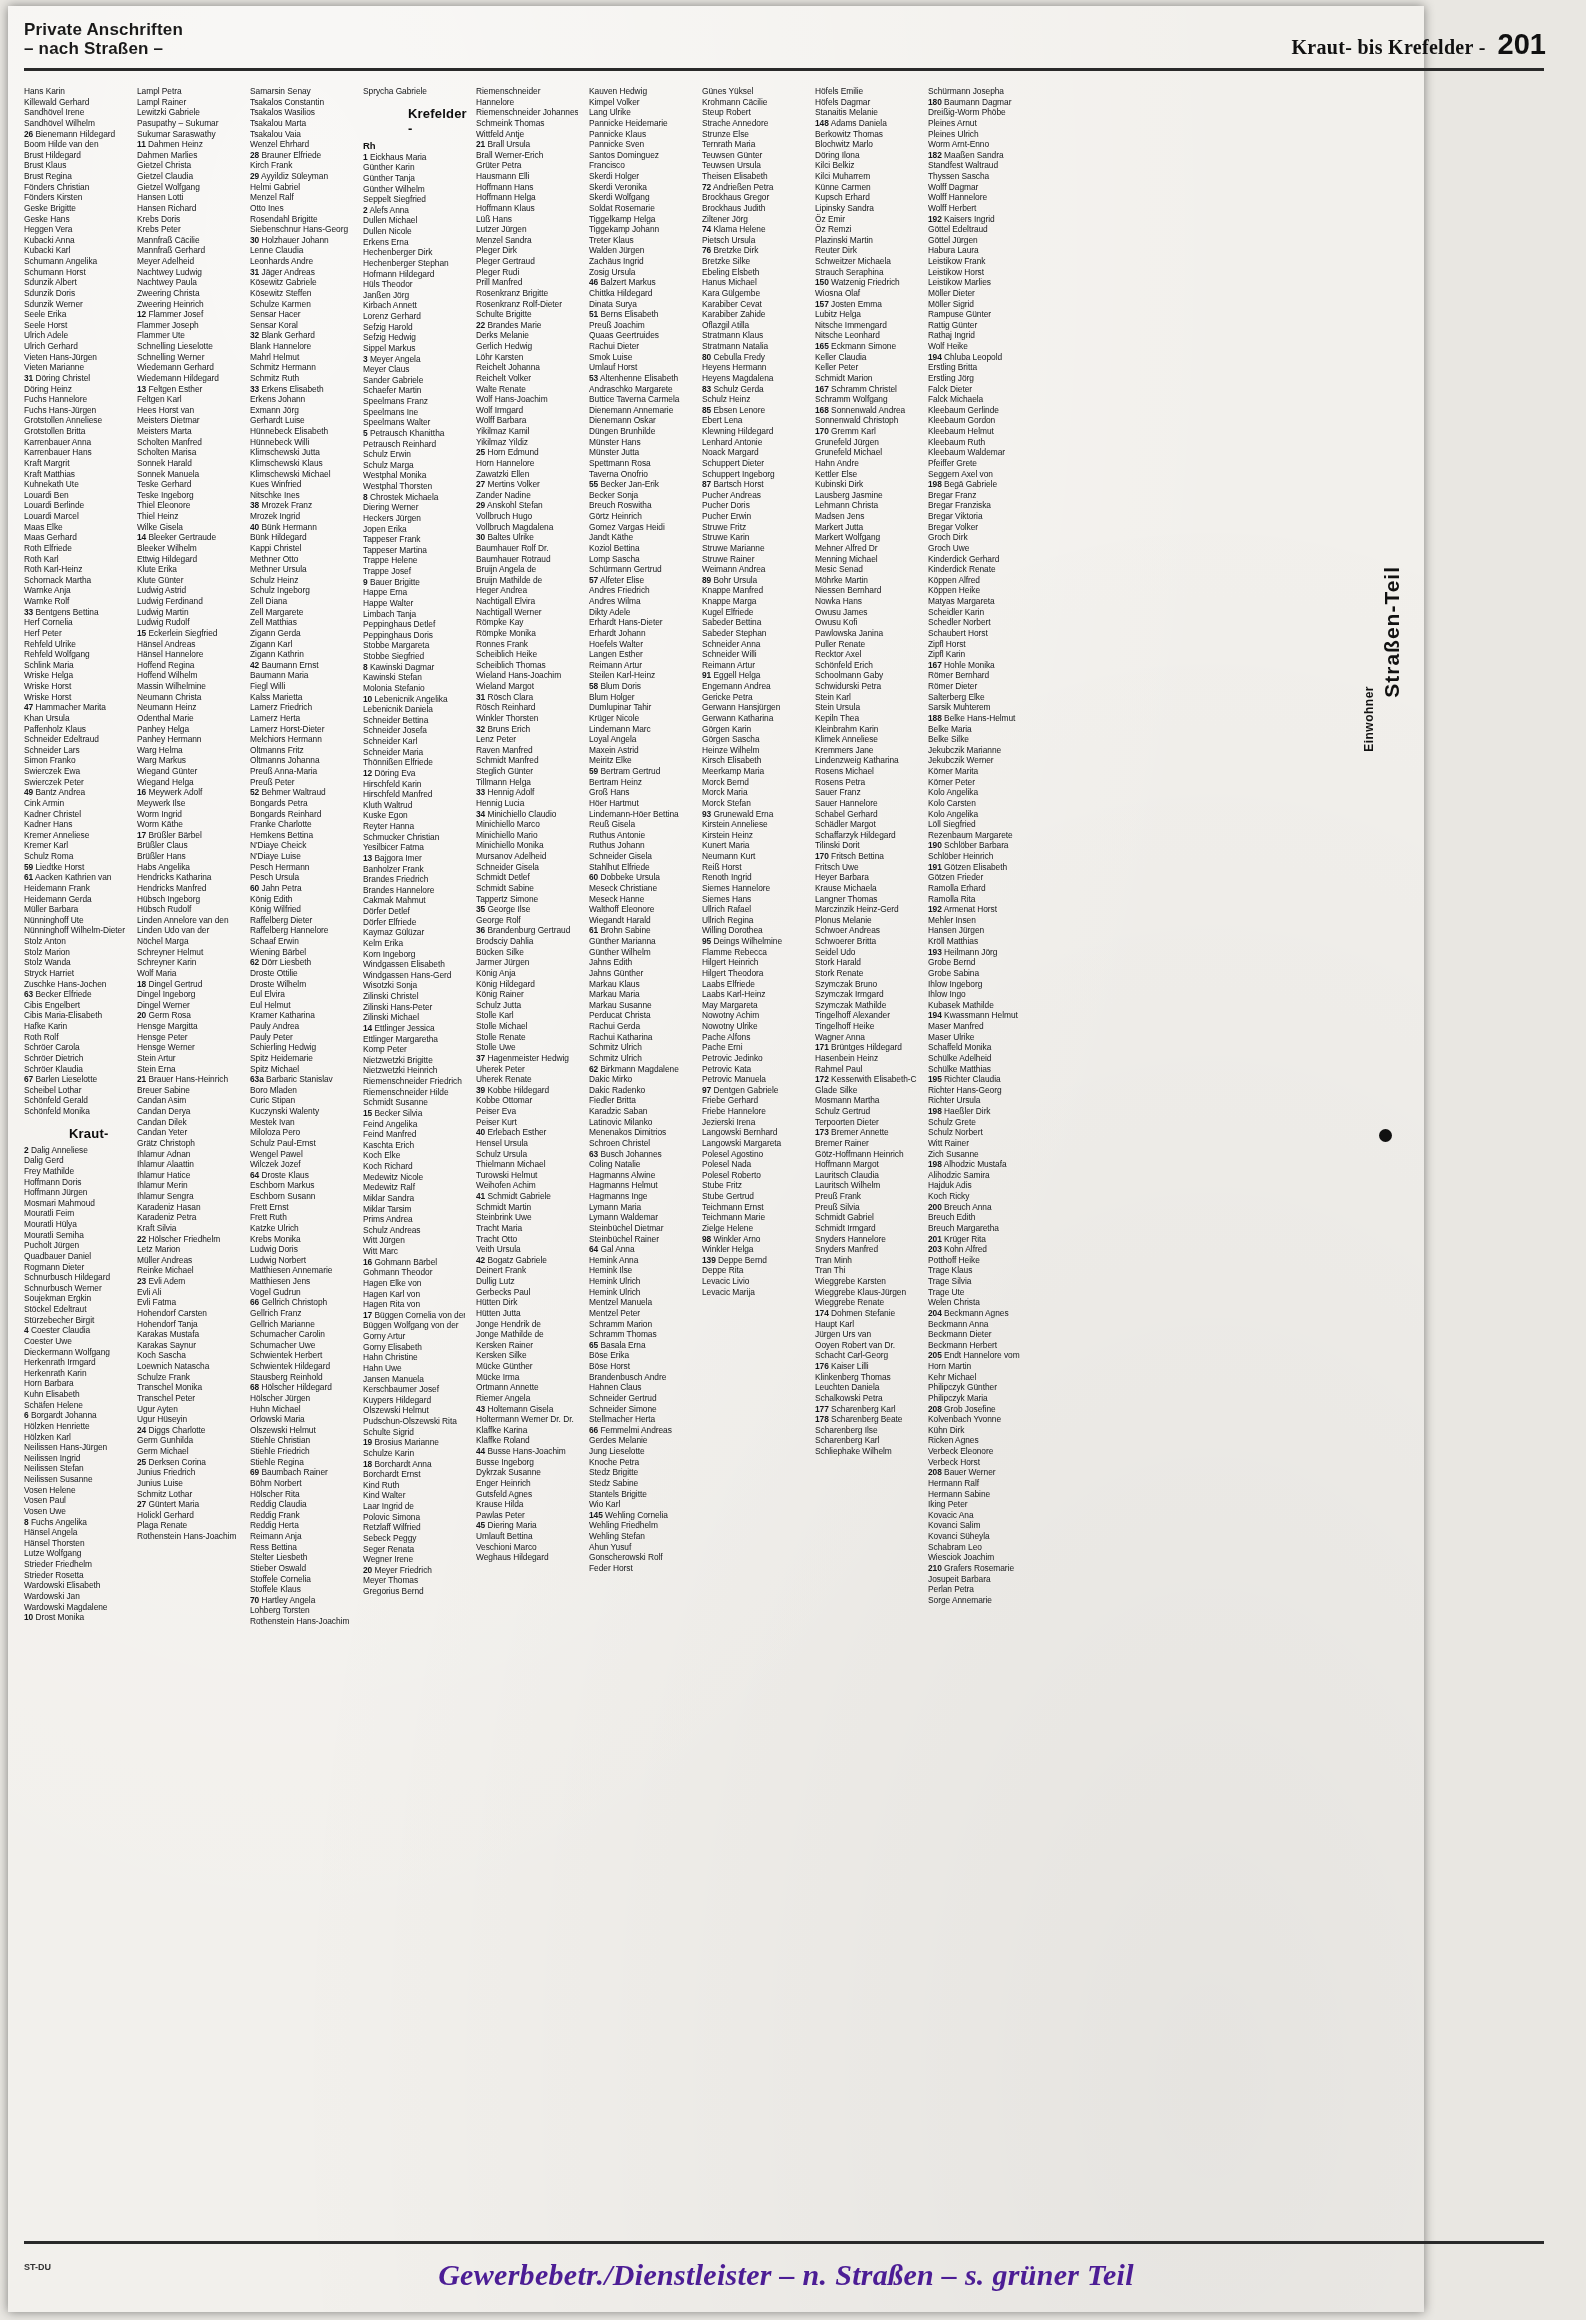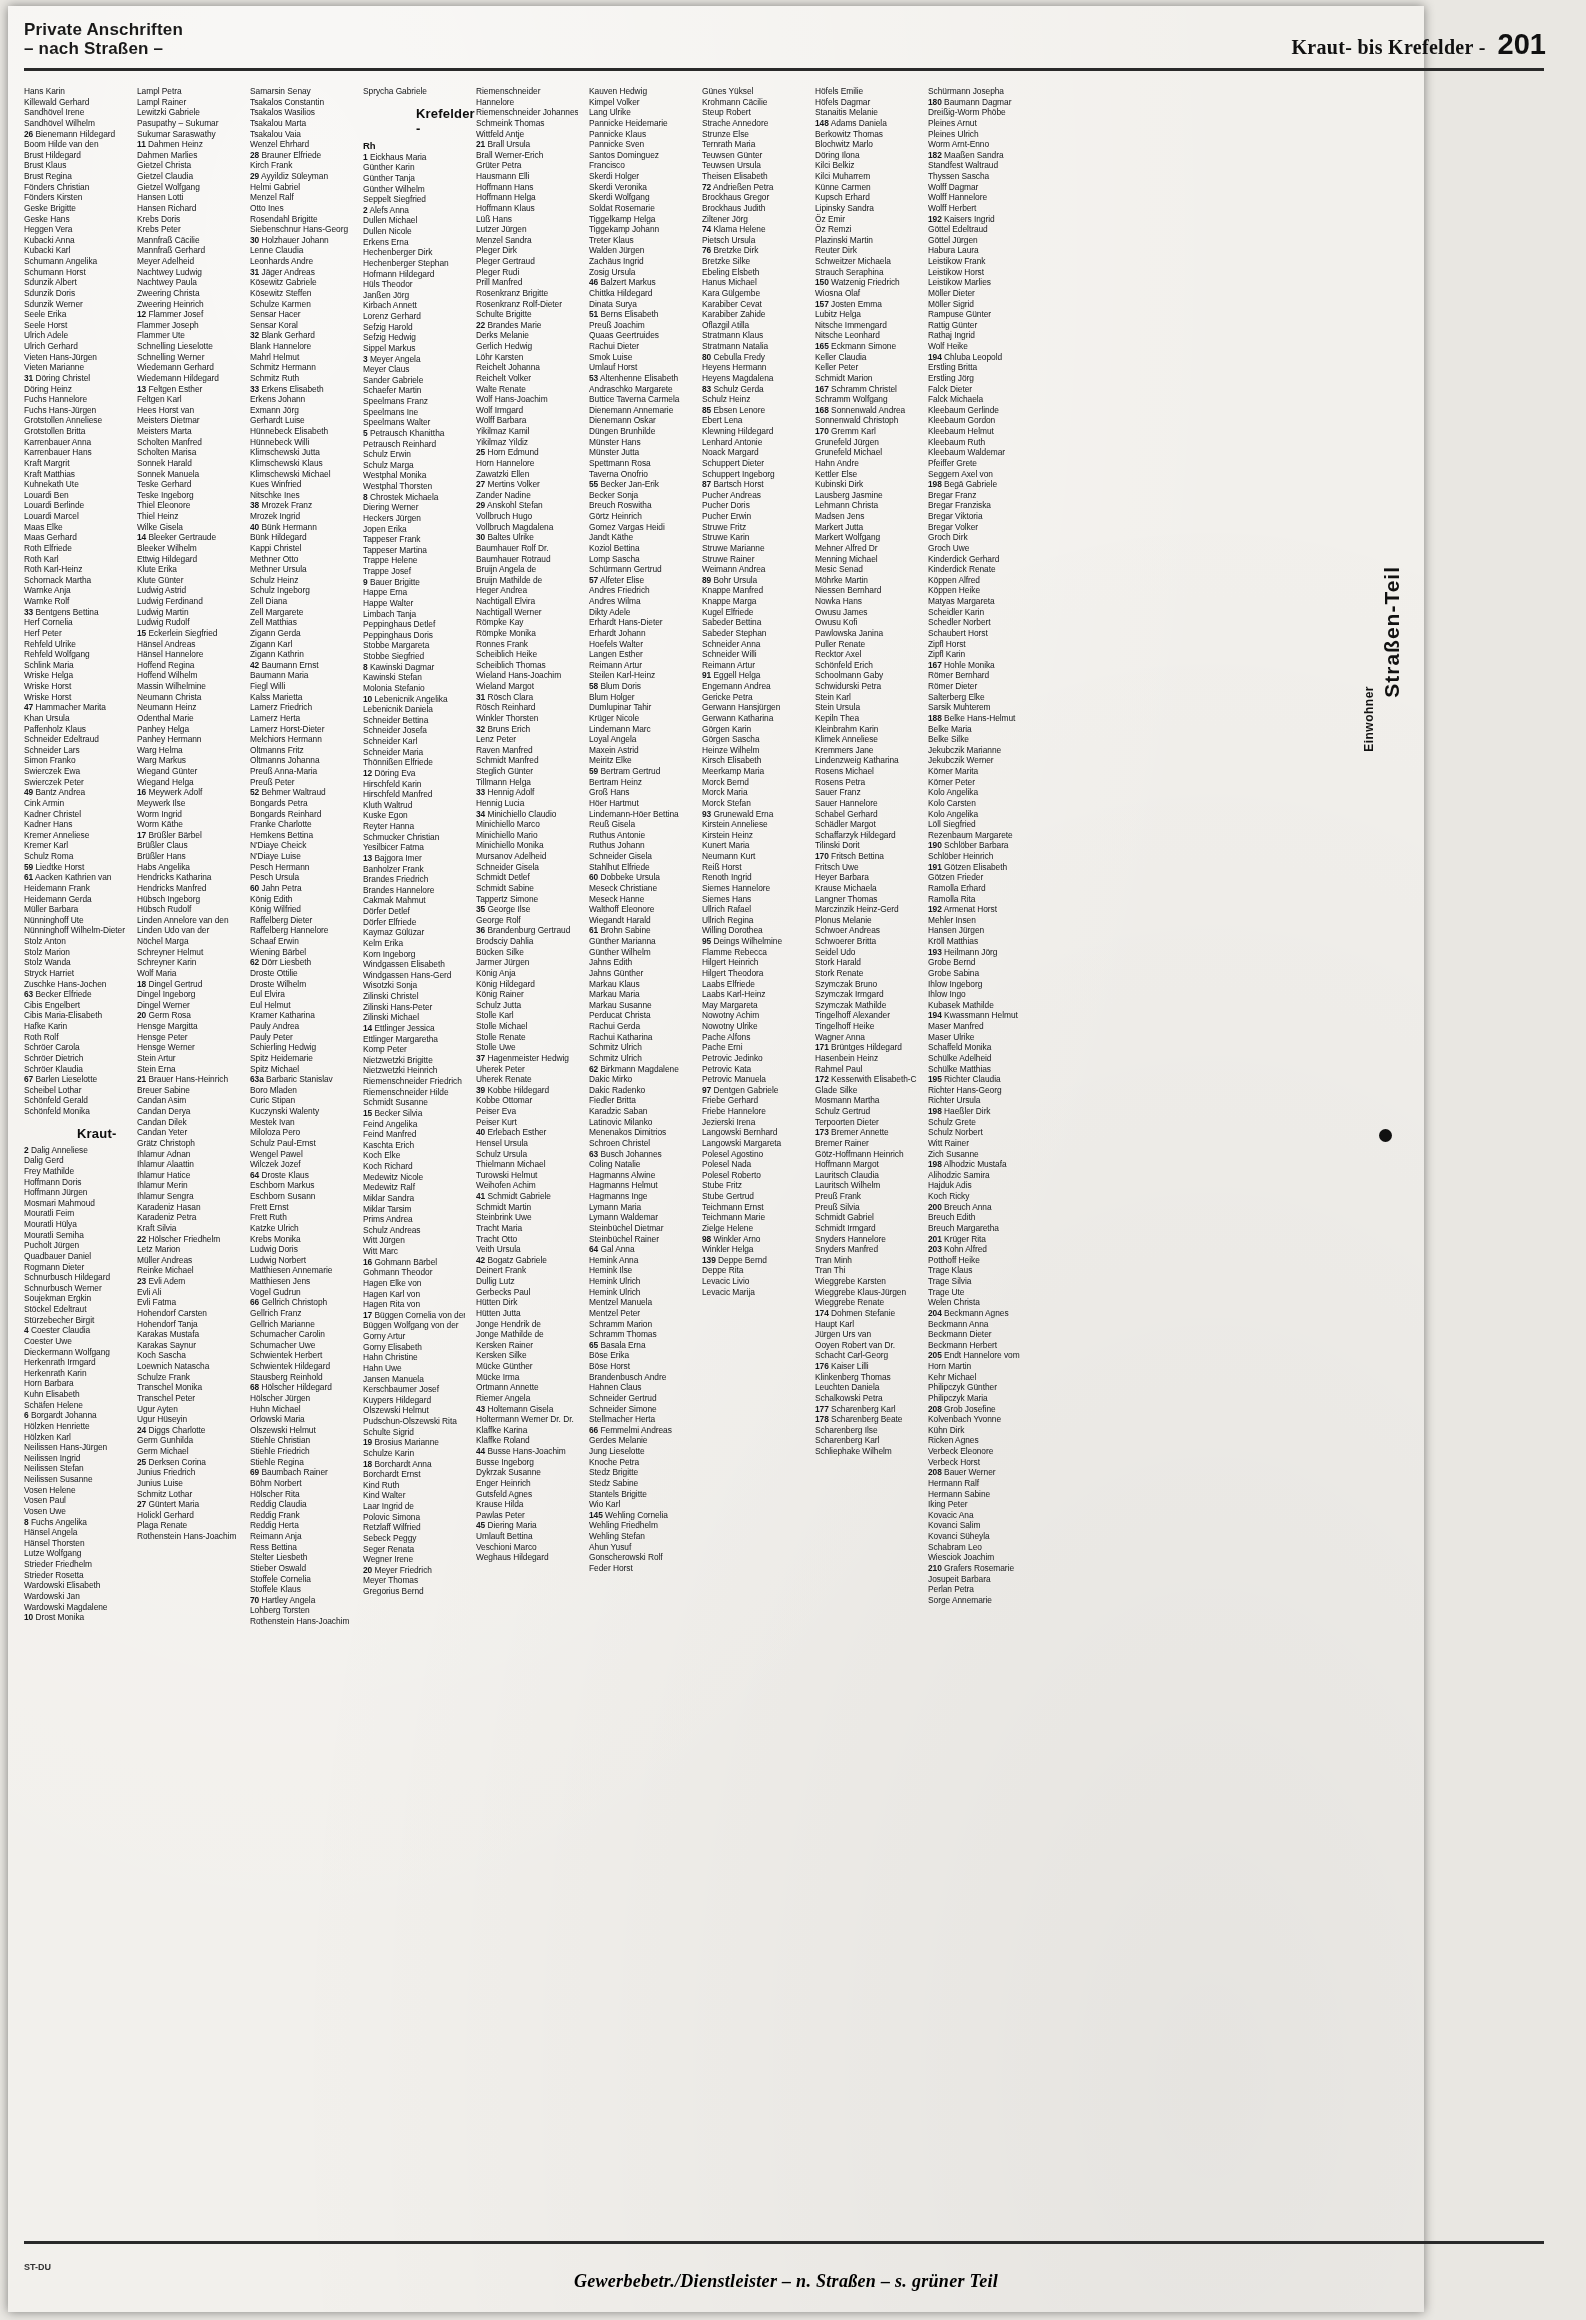--- a/index.html
+++ b/index.html
@@ -119,21 +119,21 @@
     overflow: hidden;
     letter-spacing: -0.05px;
   }
   .nm b {
     font-weight: bold;
   }
   .sect {
     font-size: 13px;
     font-weight: bold;
     color: #0d0d0d;
-    margin: 9px 0 4px 8px;
+    margin: 9px 0 4px 0;
     letter-spacing: 0.2px;
     padding-left: 45px;
   }
   .rhsub {
     font-size: 9.5px;
     font-weight: bold;
     color: #111;
     margin: 1px 0 1px 0;
   }
 
@@ -187,24 +187,24 @@
     background: #2a2a2a;
   }
   .ftr {
     position: absolute;
     left: 0;
     bottom: 20px;
     width: 1556px;
     text-align: center;
   }
   .ftr .txt {
-    font-size: 18px;
+    font-size: 30px;
     font-weight: bold;
     font-style: italic;
-    color: #000000;
+    color: #4c1d95;
     font-family: "Liberation Serif", serif;
     letter-spacing: 0.3px;
   }
   .stdu {
     position: absolute;
     left: 16px;
     bottom: 40px;
     font-size: 9px;
     color: #333;
     font-weight: bold;

